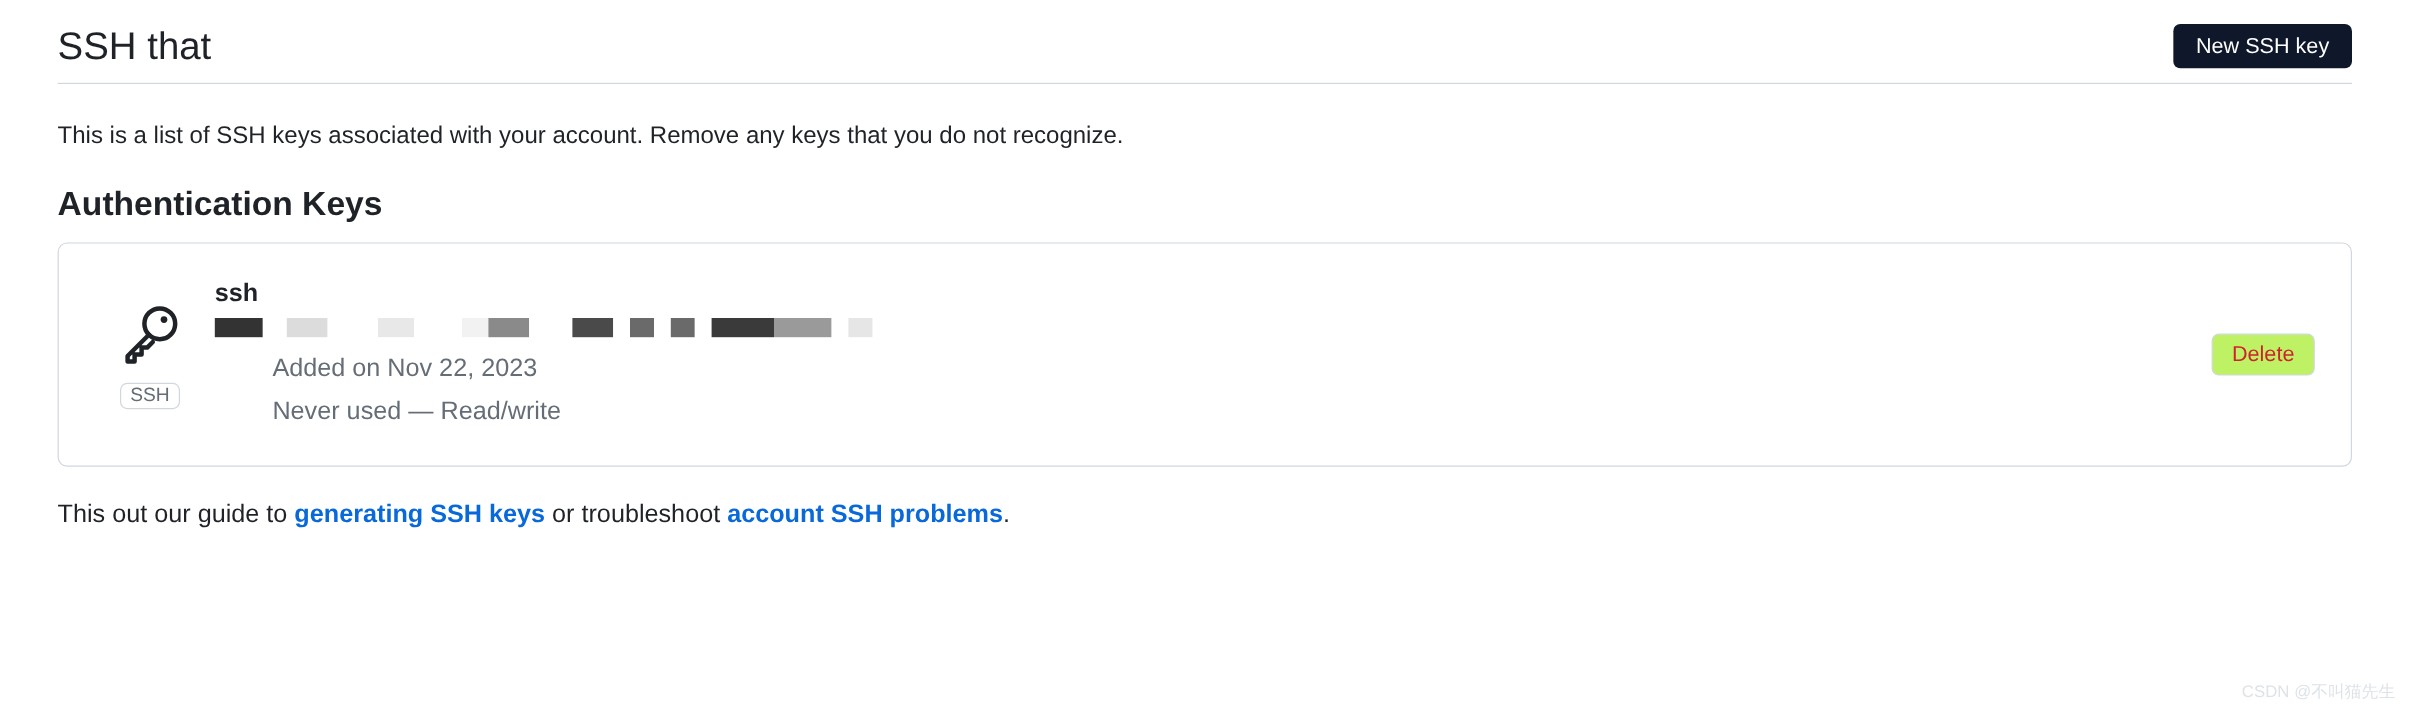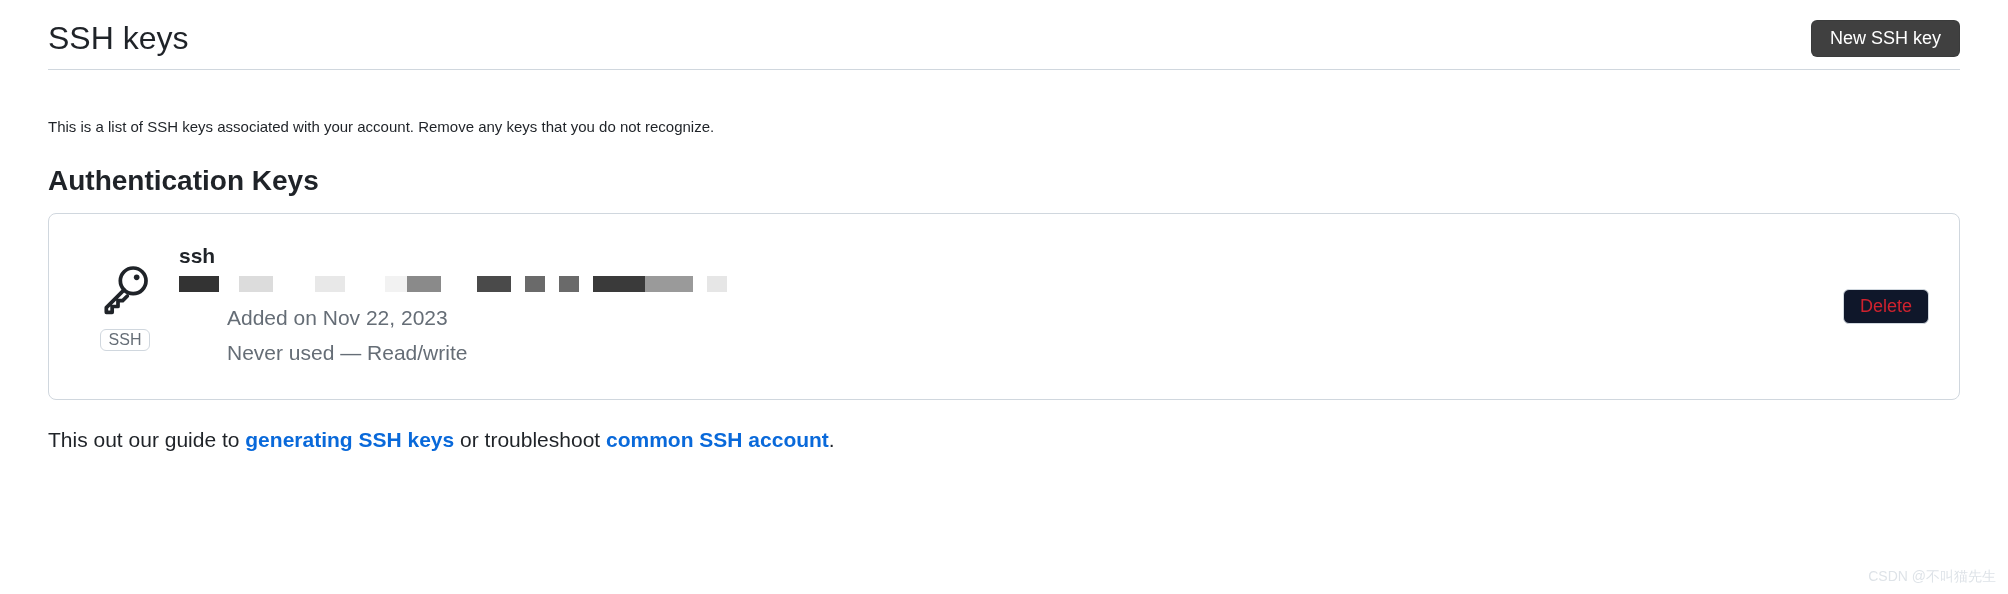--- a/index.html
+++ b/index.html
@@ -19,32 +19,32 @@
       align-items: center;
       padding-bottom: 12px;
       border-bottom: 1px solid #d0d7de;
     }
     .page-title {
       font-size: 32px;
       font-weight: 400;
       color: #1f2328;
     }
     .btn-primary {
-      background-color: #404040;
+      background-color: #0f172a;
       color: #ffffff;
       border: 1px solid rgba(27,31,36,0.15);
       border-radius: 6px;
       padding: 7px 18px;
       font-size: 18px;
       font-weight: 500;
       cursor: pointer;
     }
     .description {
-      margin-top: 46px;
-      font-size: 15px;
+      margin-top: 28px;
+      font-size: 20px;
       color: #1f2328;
       line-height: 1.5;
     }
     .subhead {
       margin-top: 26px;
       font-size: 28px;
       font-weight: 600;
       color: #1f2328;
     }
     .key-card {
@@ -95,21 +95,21 @@
       height: 16px;
       display: inline-block;
     }
     .key-meta {
       font-size: 21px;
       color: #656d76;
       line-height: 1.5;
       margin-left: 48px;
     }
     .btn-delete {
-      background: #0f172a;
+      background: #bef264;
       border: 1px solid #d0d7de;
       border-radius: 6px;
       padding: 6px 16px;
       font-size: 18px;
       color: #cf222e;
       cursor: pointer;
     }
     .footer-note {
       margin-top: 28px;
       font-size: 21px;
@@ -126,21 +126,21 @@
       right: 12px;
       font-size: 14px;
       color: #d0d7de;
       opacity: 0.7;
     }
   </style>
 </head>
 <body>
 
 <div class="header-row">
-  <h1 class="page-title">SSH keys</h1>
+  <h1 class="page-title">SSH that</h1>
   <button class="btn-primary">New SSH key</button>
 </div>
 
 <p class="description">This is a list of SSH keys associated with your account. Remove any keys that you do not recognize.</p>
 
 <h2 class="subhead">Authentication Keys</h2>
 
 <div class="key-card">
   <div class="key-icon-col">
     <span>
@@ -177,16 +177,16 @@
         <span class="finger-blk" style="width: 20px; background: rgb(230, 230, 230);"></span>
       </div>
     <div class="key-meta">Added on Nov 22, 2023</div>
     <div class="key-meta">Never used — Read/write</div>
   </div>
 
   <button class="btn-delete">Delete</button>
 </div>
 
 <p class="footer-note">
-  <span>This out our guide to </span><a href="#">generating SSH keys</a><span> or troubleshoot </span><a href="#">common SSH account</a><span>.</span>
+  <span>This out our guide to </span><a href="#">generating SSH keys</a><span> or troubleshoot </span><a href="#">account SSH problems</a><span>.</span>
 </p>
 
 <div class="watermark">CSDN @不叫猫先生</div>
 
 </body></html>

